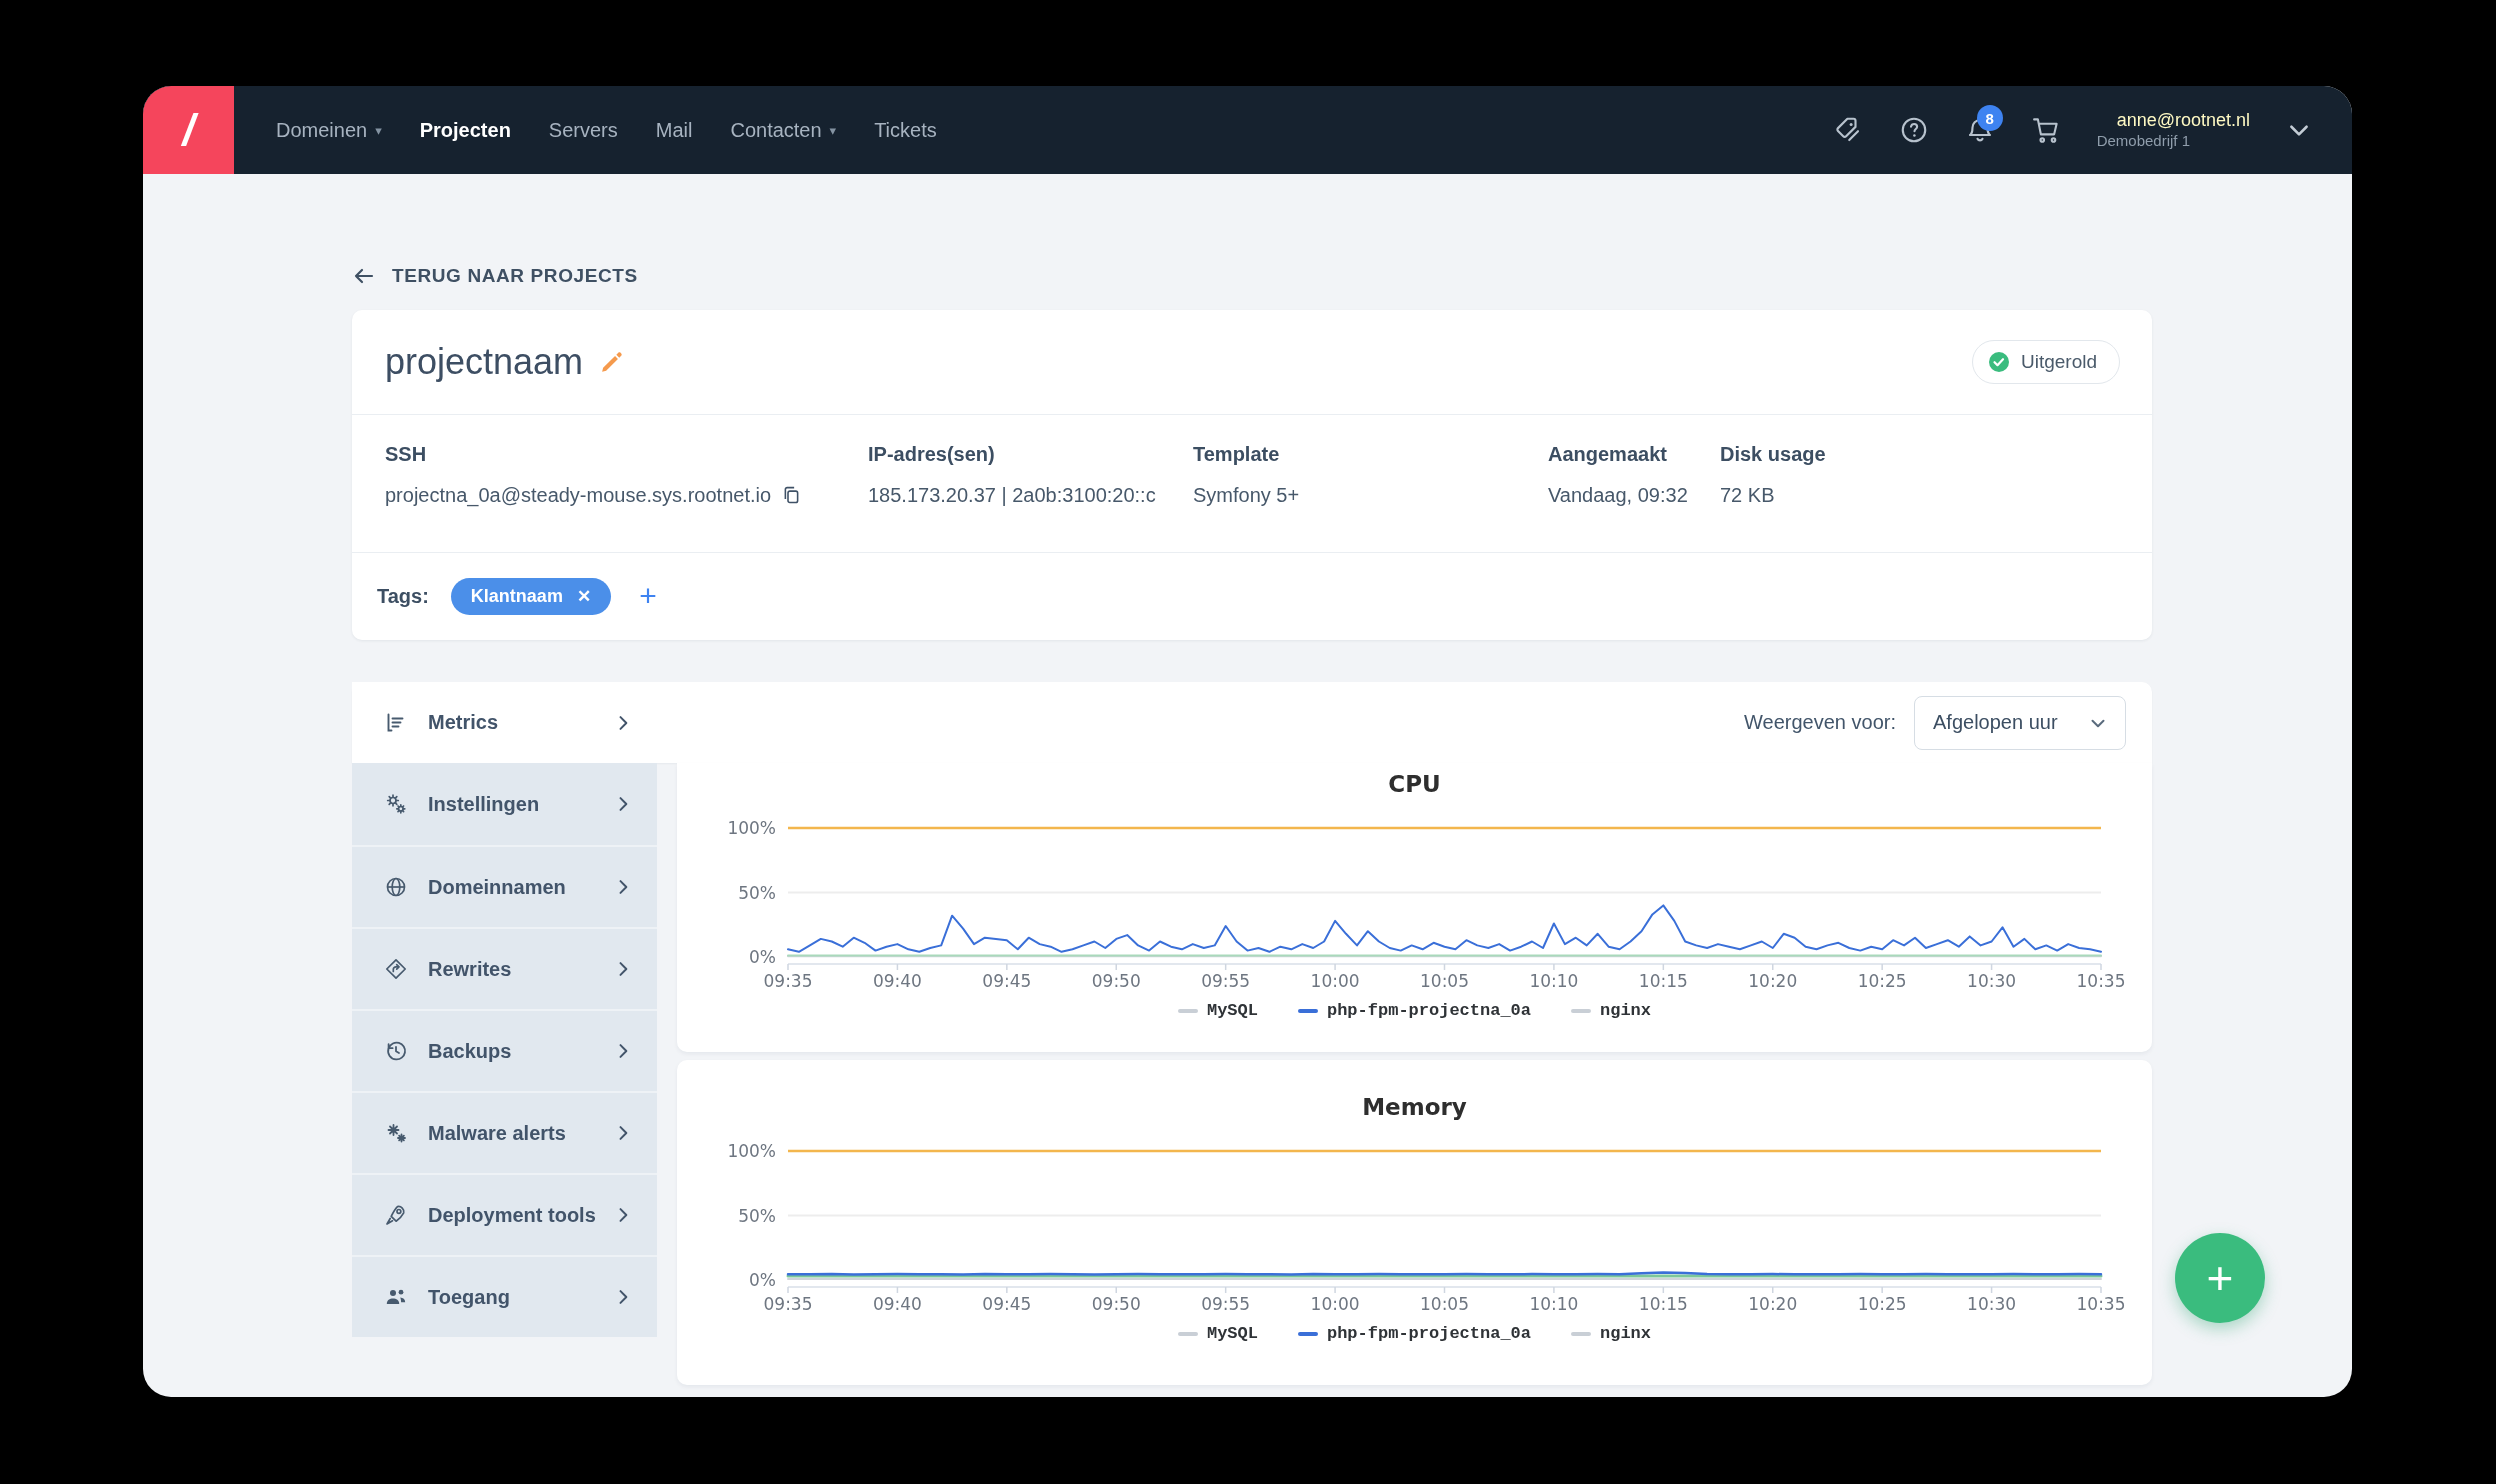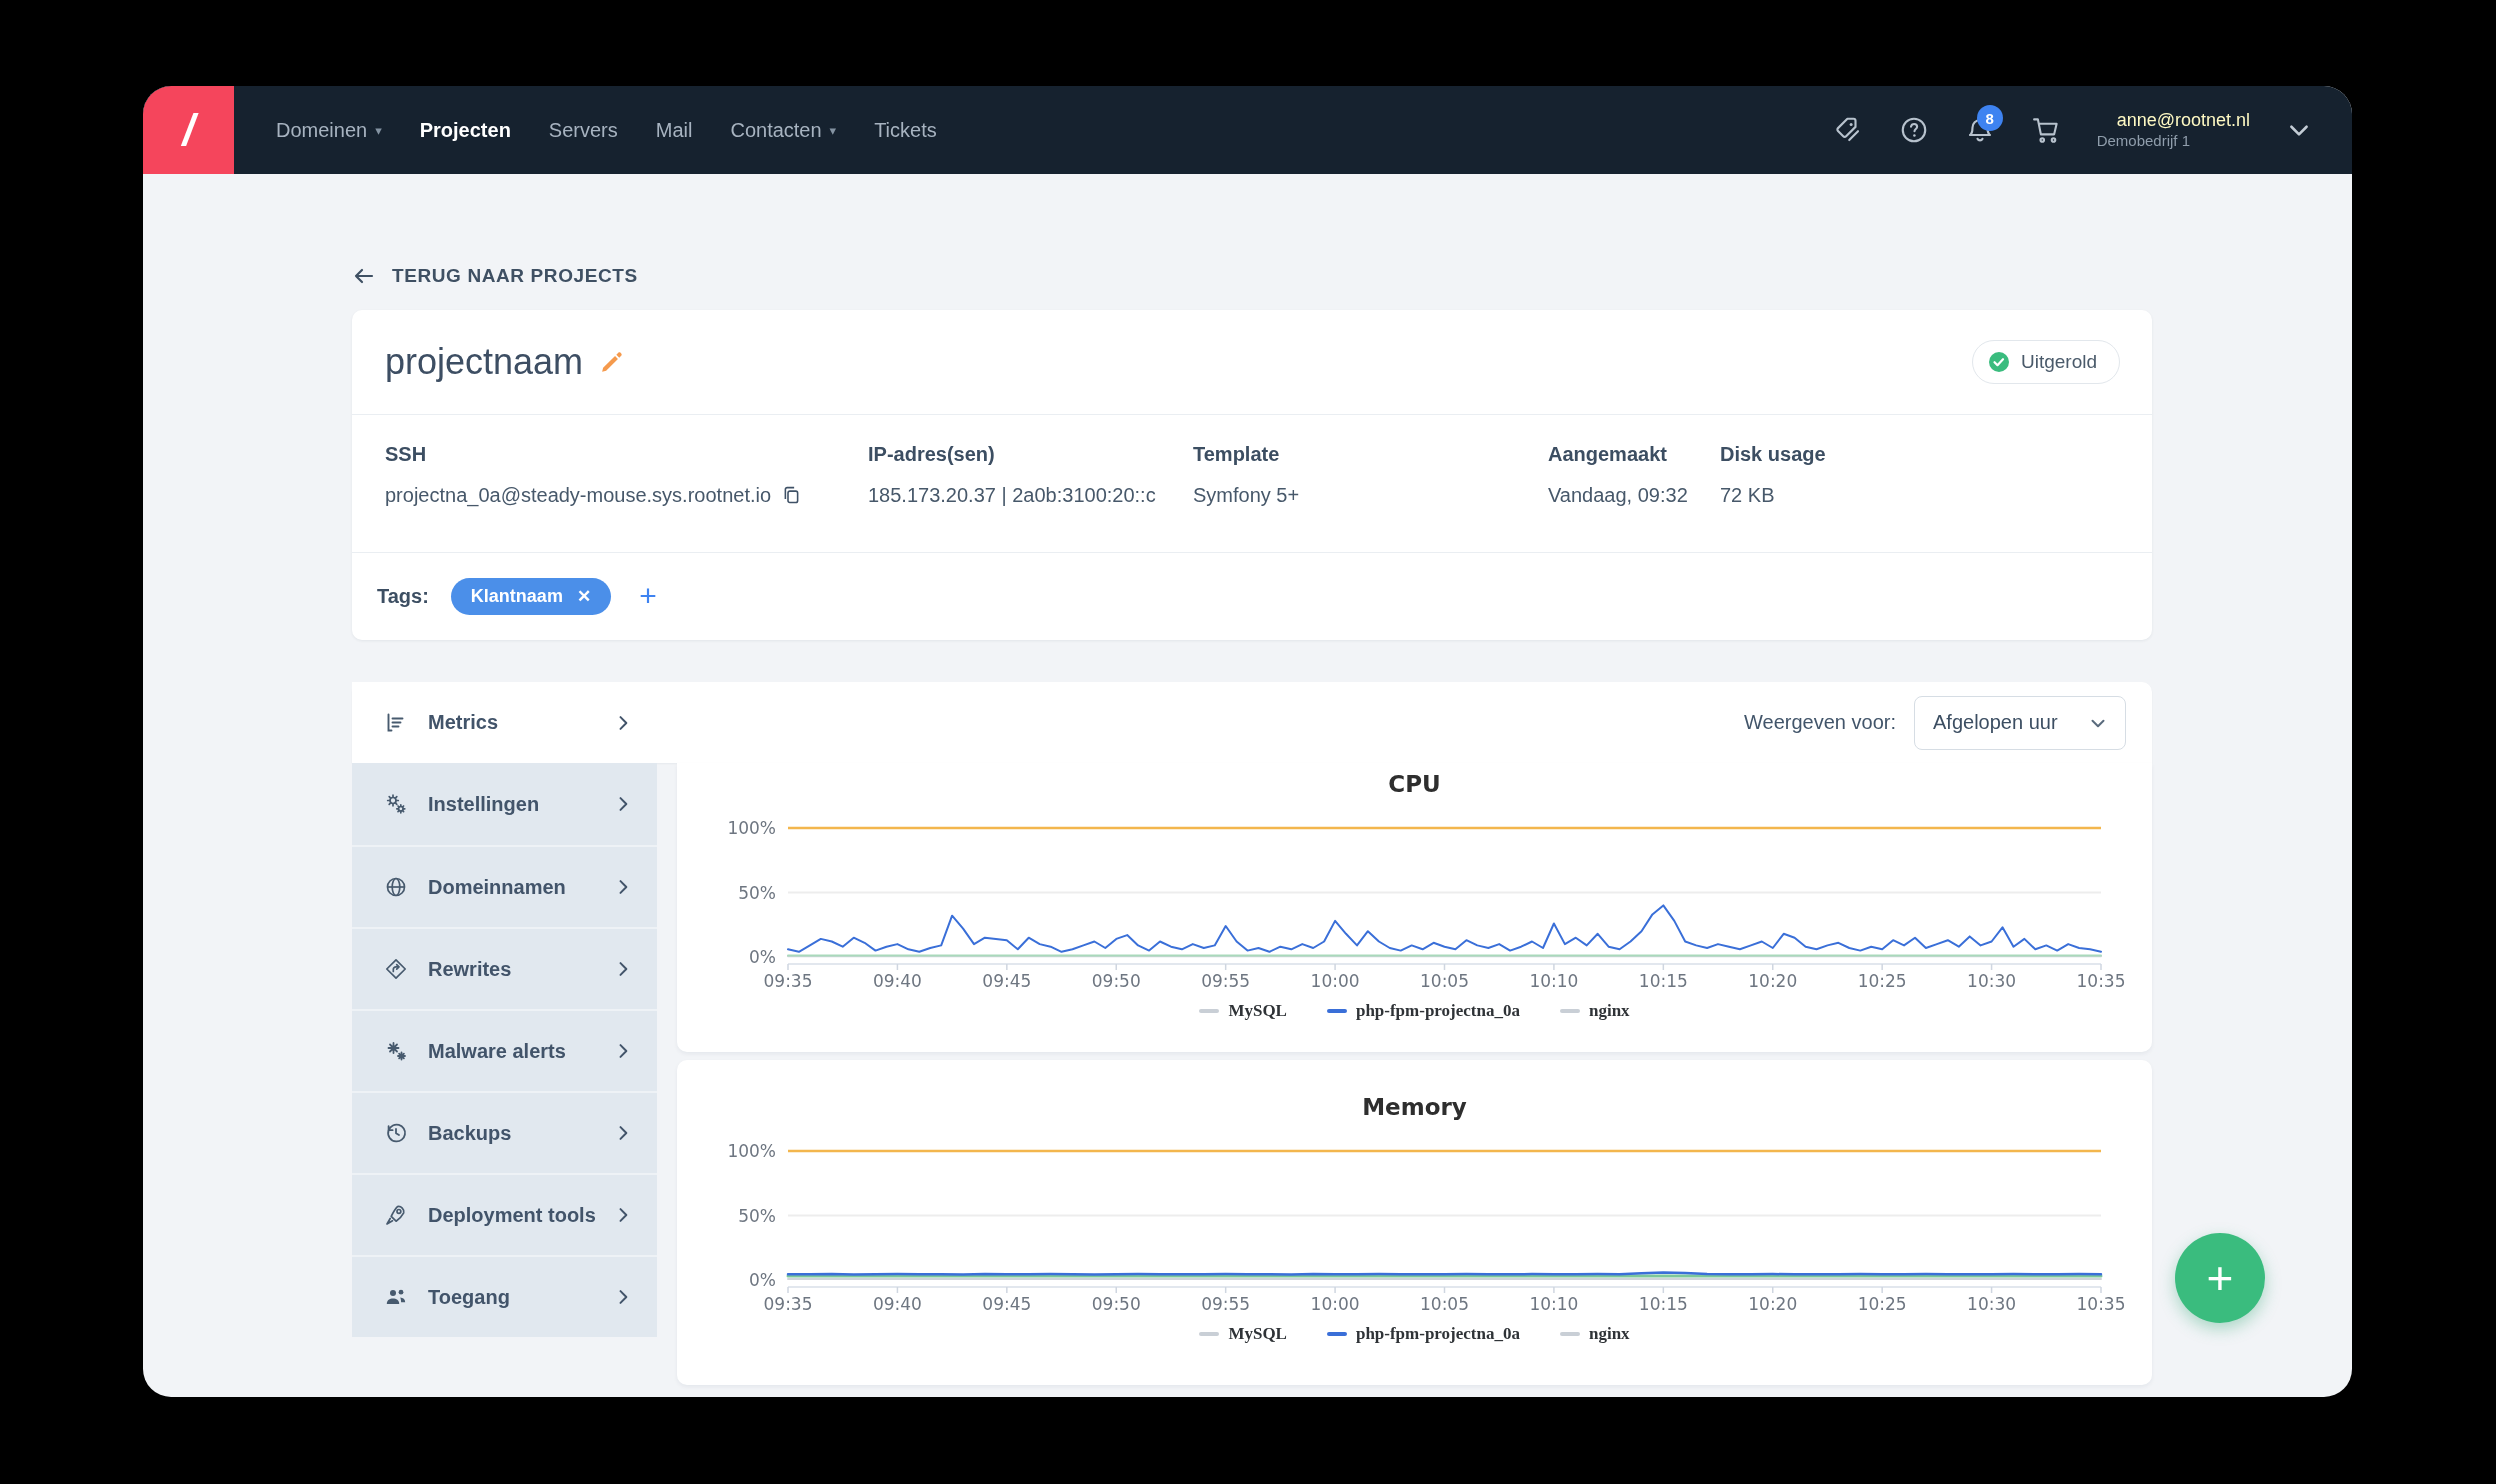--- a/index.html
+++ b/index.html
@@ -89,21 +89,21 @@
   .chart-card.memory { top:974px; height:325px; border-radius:10px;
     box-shadow:0 2px 4px rgba(16,36,60,.06); }
   .chart-title { text-align:center; font-family:"DejaVu Sans", sans-serif; font-size:23px;
     font-weight:600; color:#2e2e2e; }
   .cpu .chart-title { margin-top:8px; }
   .memory .chart-title { margin-top:34px; }
   .chart-svg { display:block; margin:6px auto 0; }
   .legend { display:flex; justify-content:center; gap:40px; margin-top:10px; }
   .legend-item { display:flex; align-items:center; gap:9px; cursor:pointer; }
   .legend-marker { width:20px; height:4px; border-radius:2px; }
-  .legend-label { font-family:Liberation Serif, serif; font-size:17px; font-weight:bold; color:#2f3337; }
+  .legend-label { font-family:Liberation Mono, monospace; font-size:17px; font-weight:bold; color:#2f3337; }
 
   .fab { position:absolute; left:2032px; top:1147px; width:90px; height:90px; border-radius:50%;
     background:#3abc7e; border:none; box-shadow:0 6px 16px rgba(35,160,105,.35);
     color:#fff; font-size:46px; font-weight:300; cursor:pointer; line-height:86px; text-align:center; }
 </style>
 </head>
 <body>
 
 <div class="app-window">
 
@@ -293,39 +293,39 @@
             <path d="M12.7 7.6l2.3 2.3-2.3 2.3"></path>
           </svg>
         </span>
         <span class="side-label">Rewrites</span>
         <span class="side-chevron"><svg viewBox="0 0 24 24" fill="none" stroke="currentColor" stroke-width="2.4" stroke-linecap="round" stroke-linejoin="round">
             <path d="M9 5l7 7-7 7"></path>
           </svg></span>
       </div>
       <div class="side-item">
         <span class="side-icon">
-          <svg viewBox="0 0 24 24" fill="none" stroke="currentColor" stroke-width="1.8" stroke-linecap="round">
-            <path d="M9.5 4v10M4.5 9h10M6 5.5l7 7M13 5.5l-7 7"></path>
-            <path d="M17.5 13.5v7M14 17h7M15.1 14.6l4.8 4.8M19.9 14.6l-4.8 4.8"></path>
-          </svg>
-        </span>
-        <span class="side-label">Malware alerts</span>
-        <span class="side-chevron"><svg viewBox="0 0 24 24" fill="none" stroke="currentColor" stroke-width="2.4" stroke-linecap="round" stroke-linejoin="round">
-            <path d="M9 5l7 7-7 7"></path>
-          </svg></span>
-      </div>
-      <div class="side-item">
-        <span class="side-icon">
           <svg viewBox="0 0 24 24" fill="none" stroke="currentColor" stroke-width="1.8" stroke-linecap="round" stroke-linejoin="round">
             <path d="M4.6 5.2v4h4"></path>
             <path d="M4.8 9A8.4 8.4 0 1112 20.4 8.4 8.4 0 014.6 9.2"></path>
             <path d="M12 8v4.3l3 1.8"></path>
           </svg>
         </span>
         <span class="side-label">Backups</span>
+        <span class="side-chevron"><svg viewBox="0 0 24 24" fill="none" stroke="currentColor" stroke-width="2.4" stroke-linecap="round" stroke-linejoin="round">
+            <path d="M9 5l7 7-7 7"></path>
+          </svg></span>
+      </div>
+      <div class="side-item">
+        <span class="side-icon">
+          <svg viewBox="0 0 24 24" fill="none" stroke="currentColor" stroke-width="1.8" stroke-linecap="round">
+            <path d="M9.5 4v10M4.5 9h10M6 5.5l7 7M13 5.5l-7 7"></path>
+            <path d="M17.5 13.5v7M14 17h7M15.1 14.6l4.8 4.8M19.9 14.6l-4.8 4.8"></path>
+          </svg>
+        </span>
+        <span class="side-label">Malware alerts</span>
         <span class="side-chevron"><svg viewBox="0 0 24 24" fill="none" stroke="currentColor" stroke-width="2.4" stroke-linecap="round" stroke-linejoin="round">
             <path d="M9 5l7 7-7 7"></path>
           </svg></span>
       </div>
       <div class="side-item">
         <span class="side-icon">
           <svg viewBox="0 0 24 24" fill="none" stroke="currentColor" stroke-width="1.7" stroke-linecap="round" stroke-linejoin="round">
             <path d="M13.5 3.6c3.6-.8 7 2.6 6.2 6.2-2.4 4.6-7.6 8.4-7.6 8.4l-4.9-4.9s3.7-7.3 6.3-9.7z"></path>
             <circle cx="14.9" cy="8.4" r="1.9"></circle>
             <path d="M6.2 15.5L3 21l5.5-3.2"></path>

